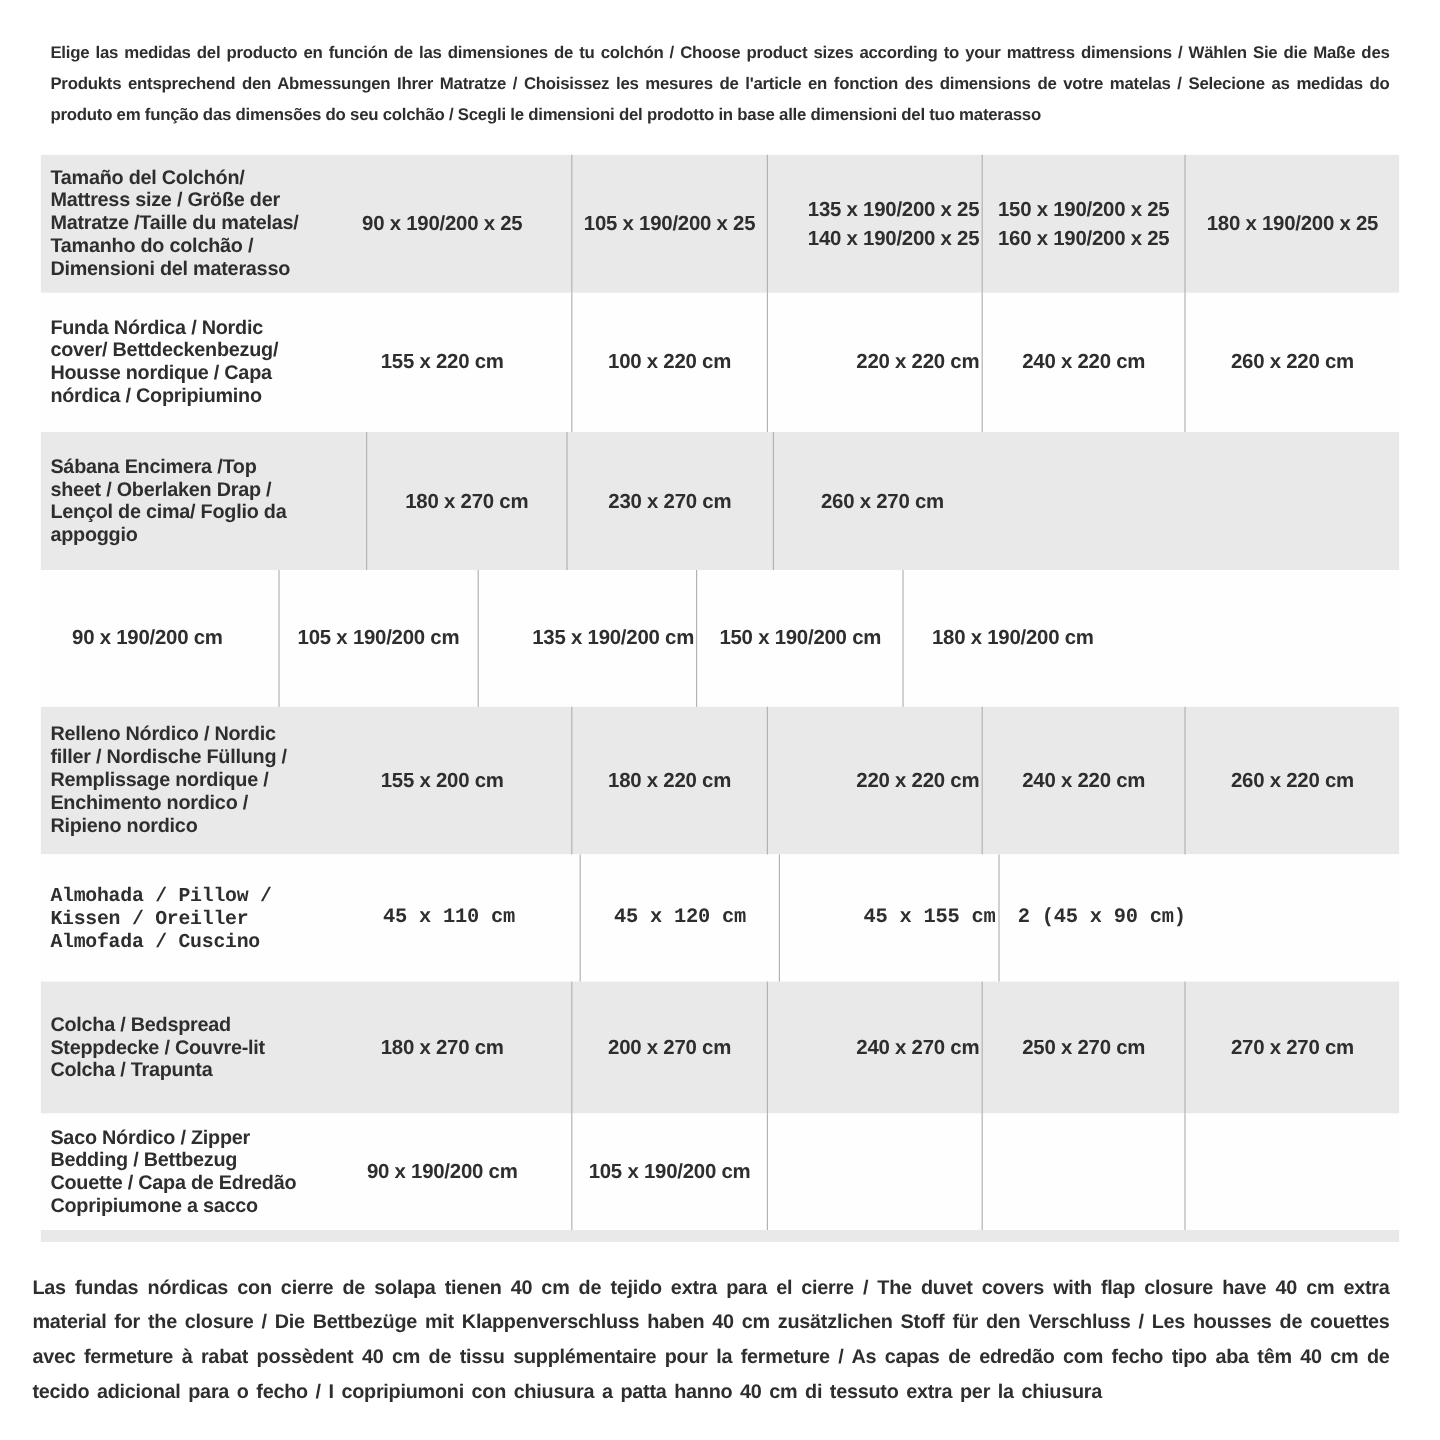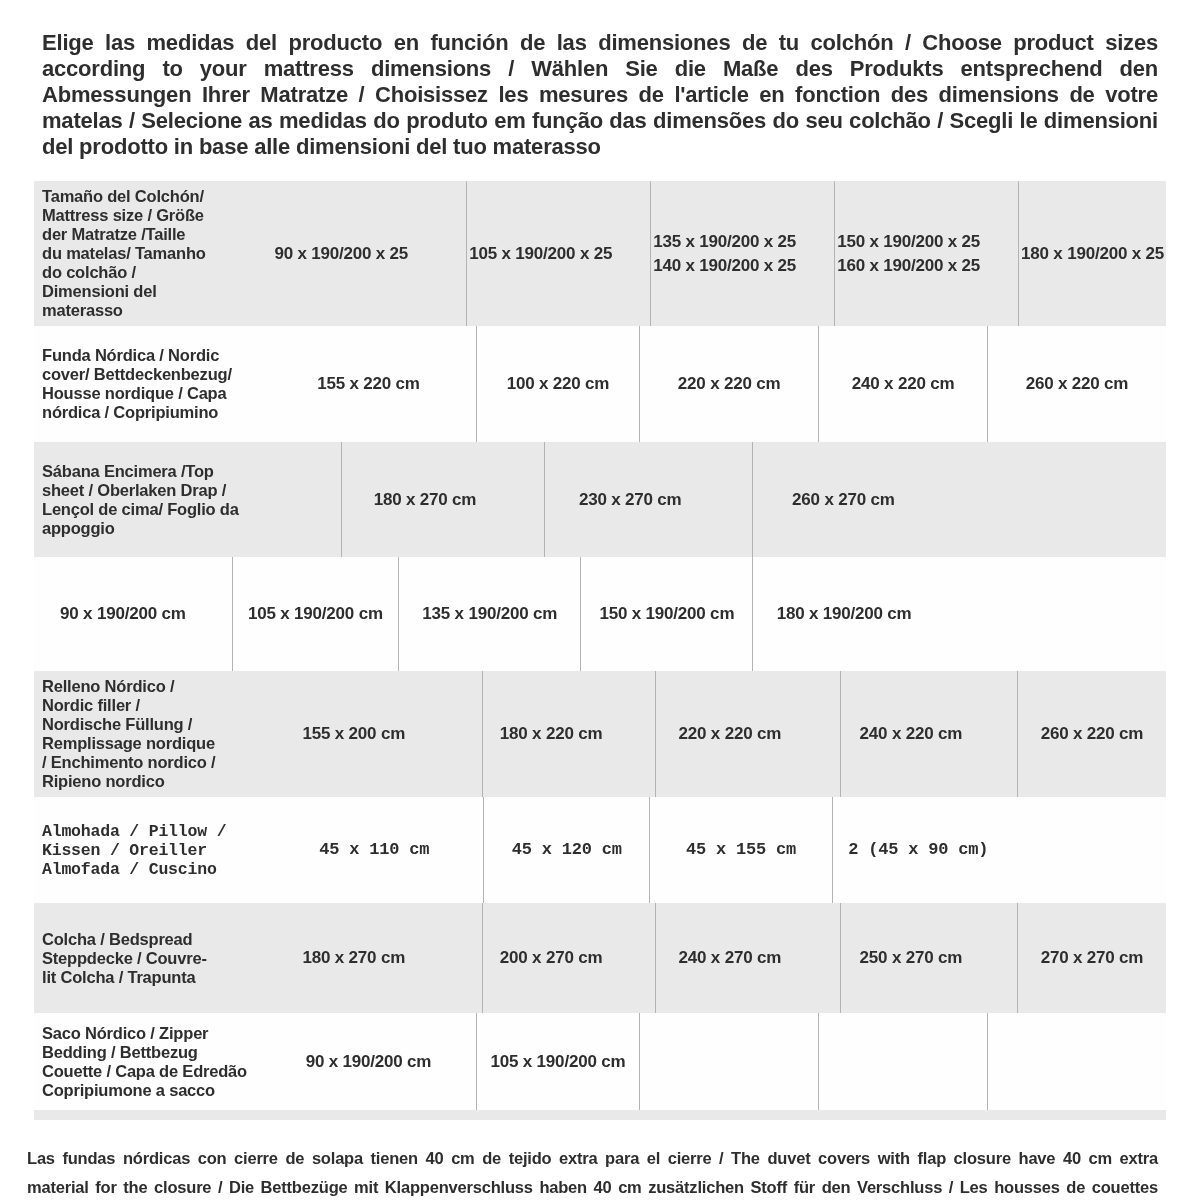--- a/index.html
+++ b/index.html
@@ -16,28 +16,28 @@
     -webkit-font-smoothing:antialiased;
   }
   .page{width:1200px;height:1200px;box-sizing:border-box;padding-top:30px;}
   .para{
     font-weight:700;
     letter-spacing:-0.2px;
     text-align:justify;
     margin:0 42px;
     color:var(--text);
   }
-  .para.top{font-size:22px;line-height:26px;}
+  .para.top{font-size:14px;line-height:26px;}
   .para.bottom{font-size:16.5px;line-height:29px;margin-top:24px;word-spacing:2px;margin-left:27px;}
   .table{
     margin:21px 34px 0 34px;
   }
   .table::after{content:"";display:block;height:10px;background:var(--gray);}
   .trow{display:flex;width:100%;box-sizing:border-box;}
-  .trow.gray{background:var(--gray);gap:36px;}
+  .trow.gray{background:var(--gray);}
   .trow.white{background:var(--white);}
   .trow:nth-child(1){min-height:115px;}
   .trow:nth-child(2){min-height:116px;}
   .trow:nth-child(3){min-height:115px;}
   .trow:nth-child(4){min-height:114px;}
   .trow:nth-child(5){min-height:123px;}
   .trow:nth-child(6){min-height:106px;font-family:Liberation Mono, monospace;}
   .trow:nth-child(7){min-height:110px;}
   .trow:nth-child(8){min-height:97px;}
   .cell{
@@ -52,21 +52,21 @@
     text-align:left;
   }
   .cell.val{
     font-size:17px;line-height:24px;
     align-items:center;text-align:center;
     border-left:1px solid var(--divider);
     padding:4px 2px;
   }
   .cell.c1{border-left:none;width:15.7%;}
   .cell.c2{width:14.7%;margin-left:20px;}
-  .cell.c3{width:16.1%;}
+  .cell.c3{width:16.1%;align-items:flex-end;}
   .cell.c4{width:15.2%;}
   .cell.c5{width:16.1%;}
   .cell .line{white-space:nowrap;}
 </style>
 </head>
 <body>
 
 <div class="page">
   <p class="para top">Elige las medidas del producto en función de las dimensiones de tu colchón / Choose product sizes according to your mattress dimensions / Wählen Sie die Maße des Produkts entsprechend den Abmessungen Ihrer Matratze / Choisissez les mesures de l'article en fonction des dimensions de votre matelas / Selecione as medidas do produto em função das dimensões do seu colchão / Scegli le dimensioni del prodotto in base alle dimensioni del tuo materasso</p>
 

